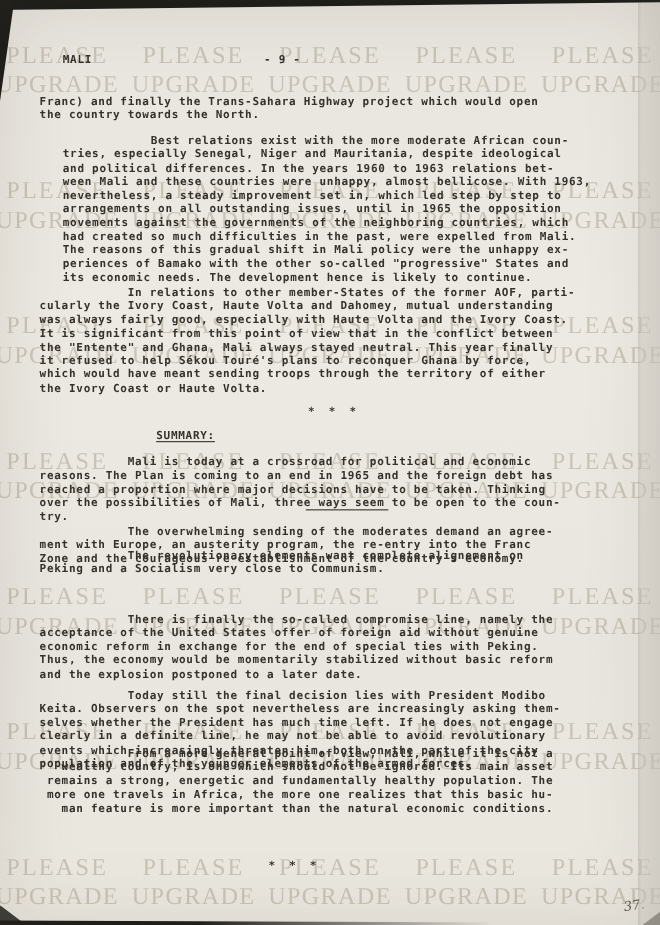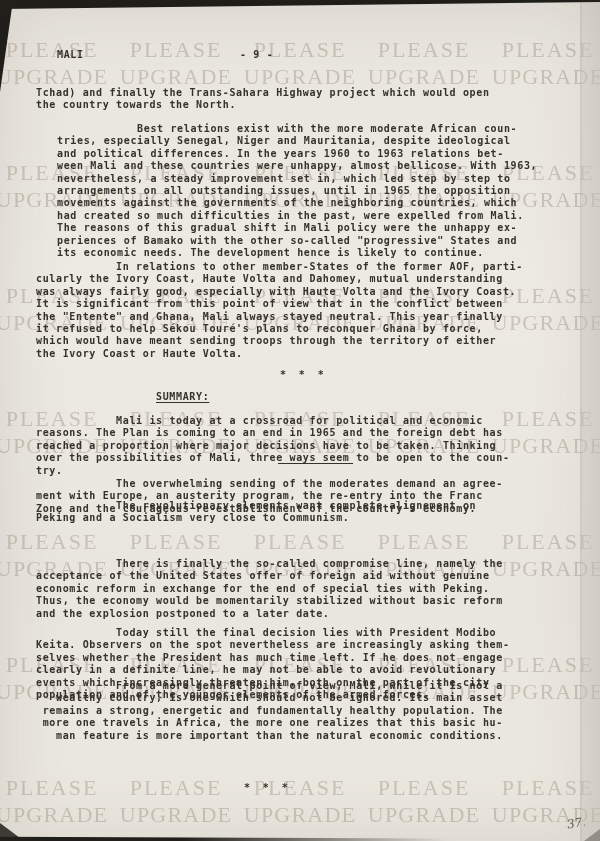--- a/index.html
+++ b/index.html
@@ -41,21 +41,20 @@
   .s6{top:680px;text-align:right;}
   .title{left:57px;top:49px;}
   .pageno{left:240px;top:49px;}
   .sep{letter-spacing:3.4px;}
   .sep1{left:280px;top:369px;}
   .sep2{left:244px;top:782px;}
   .summary-heading{
     left:142px;top:391px;
     text-decoration:underline;
     text-underline-offset:2px;
-    margin-left:14px;
   }
   .underline-mark{
     position:absolute;left:278px;top:463px;width:75px;height:1.4px;
     background:#35312b;
   }
   
   .watermark{position:absolute;left:-10px;right:-10px;top:0;bottom:0;overflow:hidden;}
   .wm-row{position:absolute;left:0;right:0;display:flex;}
   .wm-cell{flex:1;text-align:center;font-family:"Liberation Serif",serif;color:rgba(148,133,112,0.38);}
   .wm-w1{display:block;font-size:22px;line-height:27px;letter-spacing:2px;}
@@ -242,21 +241,21 @@
         <div class="wm-cell">
           <span class="wm-w1">PLEASE</span>
           <span class="wm-w2">UPGRADE</span>
         </div>
       </div>
     </div>
 
   <span class="t title">MALI</span>
   <span class="t pageno">- 9 -</span>
 
-  <div class="t para p1">Tchad) and finally the Trans-Sahara Highway project which would open
+  <div class="t para p1">Franc) and finally the Trans-Sahara Highway project which would open
 the country towards the North.</div>
   <div class="t para p2">            Best relations exist with the more moderate African coun-
 tries, especially Senegal, Niger and Mauritania, despite ideological
 and political differences. In the years 1960 to 1963 relations bet-
 ween Mali and these countries were unhappy, almost bellicose. With 1963,
 nevertheless, a steady improvement set in, which led step by step to
 arrangements on all outstanding issues, until in 1965 the opposition
 movements against the governments of the neighboring countries, which
 had created so much difficulties in the past, were expelled from Mali.
 The reasons of this gradual shift in Mali policy were the unhappy ex-

